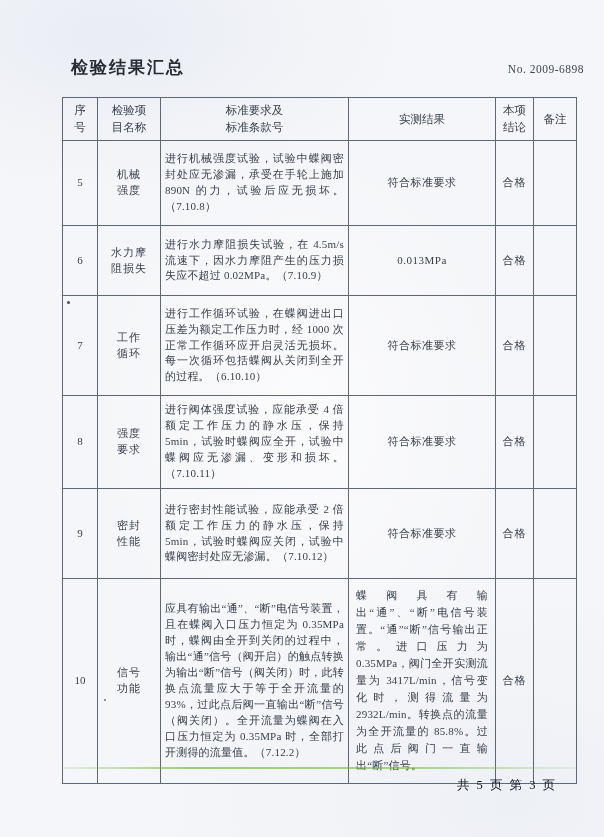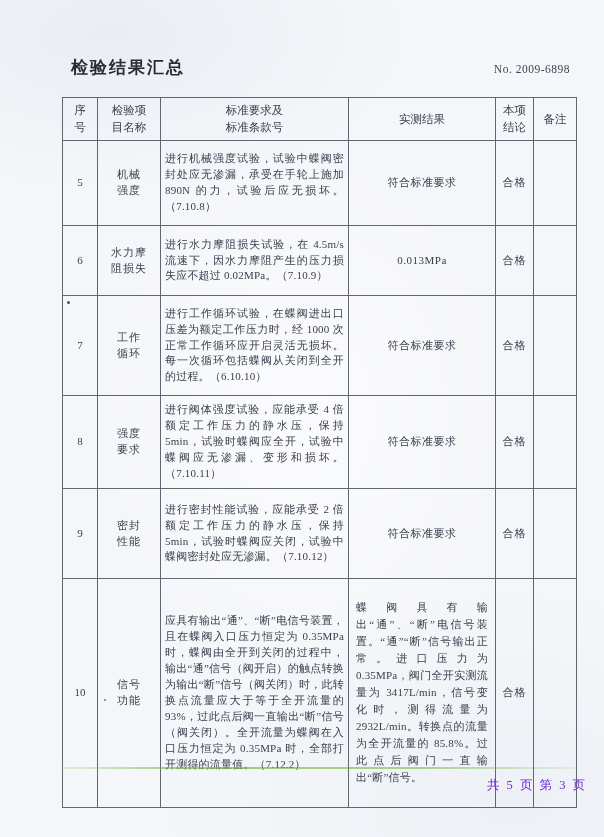--- a/index.html
+++ b/index.html
@@ -14,21 +14,21 @@
       #f5f6f9;
     font-family: "Liberation Serif", "DejaVu Serif", serif;
     color: #39414f;
     overflow: hidden;
   }
   .doc-title {
     position: absolute; left: 71px; top: 56px;
     font-size: 17px; font-weight: bold; letter-spacing: 2px; color: #262c35; text-align: right;
   }
   .doc-number {
-    position: absolute; right: 34px; top: 63px;
+    position: absolute; right: 20px; top: 63px;
     font-size: 11.5px; letter-spacing: 0.5px; color: #3d4654;
   }
   table.results {
     position: absolute; left: 62px; top: 97px;
     width: 514px;
     border-collapse: collapse;
     table-layout: fixed;
     font-size: 11px;
     color: #39414f;
   }
@@ -59,34 +59,34 @@
     text-align: justify;
     padding: 4px 7px;
     line-height: 1.55;
     letter-spacing: 0.2px;
   }
   td.c-result { padding: 4px 8px; letter-spacing: 0.5px; }
   td.c-result.long {
     text-align: justify;
     line-height: 1.55;
     letter-spacing: 0.2px;
-    padding: 20px 7px;
+    padding: 8px 7px;
   }
   td.c-conclusion { letter-spacing: 1px; }
   .scan-green-line {
     position: absolute; left: 62px; top: 767px;
     width: 514px; height: 2px;
     background: linear-gradient(90deg,
       rgba(122,182,72,0.15), rgba(110,180,60,0.65) 25%,
       rgba(110,180,60,0.55) 70%, rgba(122,182,72,0.1));
     pointer-events: none;
   }
   .pagination {
-    position: absolute; right: 17px; top: 777px;
-    font-size: 12.5px; letter-spacing: 2px; color: #6d28d9;
+    position: absolute; right: 47px; top: 777px;
+    font-size: 12.5px; letter-spacing: 2px; color: #0f172a;
   }
   .speck { position: absolute; background: #4a5160; border-radius: 50%; }
   .speck-1 { left: 67px; top: 301px; width: 3px; height: 3px; }
   .speck-2 { left: 104px; top: 699px; width: 2px; height: 2px; opacity: 0.8; }
 </style>
 </head>
 <body>
 
 <div class="doc-title">检验结果汇总</div>
 <div class="doc-number">No. 2009-6898</div>

